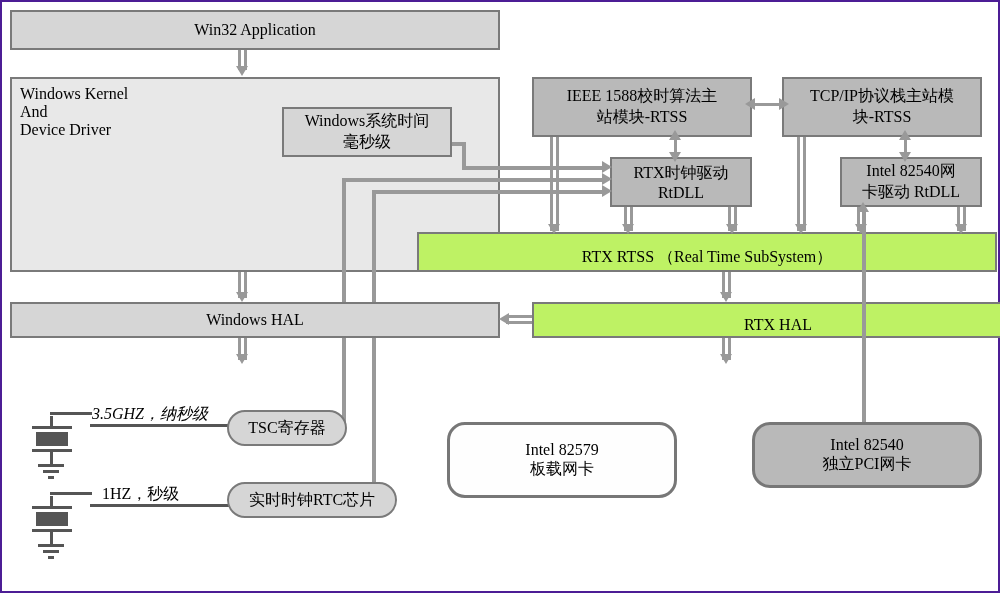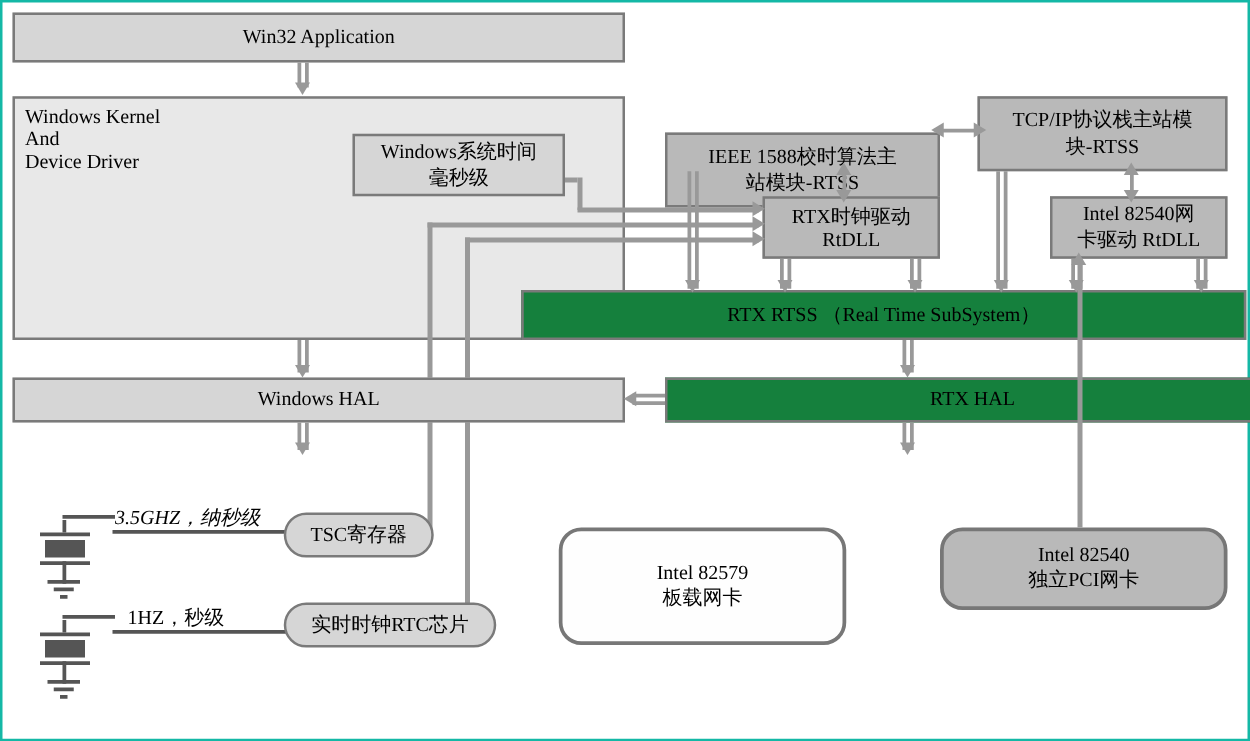--- a/index.html
+++ b/index.html
@@ -6,37 +6,37 @@
     margin: 0;
     font-family: "Times New Roman", "SimSun", serif;
     font-size: 16px;
     background: #fff;
   }
   .canvas {
     position: relative;
     width: 1000px;
     height: 593px;
     box-sizing: border-box;
-    border: 2px solid #14b8a6;
+    border: 2px solid #4c1d95;
     padding: 0;
   }
   .box {
     position: absolute;
     box-sizing: border-box;
     border: 2px solid #7a7a7a;
     display: flex;
     align-items: center;
     justify-content: center;
     text-align: center;
     padding: 2px 4px;
   }
   .light   { background: #d6d6d6; }
   .lighter { background: #e8e8e8; }
   .mid     { background: #b9b9b9; }
-  .mid2    { background: #15803d; }
+  .mid2    { background: #bef264; align-items: flex-end; }
   .white   { background: #fefefe; color:#000; }
   .pill { border-radius: 18px; }
   .label {
     position: absolute;
     text-align: center;
   }
   .title-left { justify-content: flex-start; align-items: flex-start; padding: 6px 8px; text-align:left; }
   .title-center-top { justify-content: center; align-items: flex-start; padding: 4px 4px; }
 
   
@@ -88,21 +88,21 @@
     <span>Windows Kernel
 And
 Device Driver</span>
   </div>
 
   <div class="box light" style="left:280px; top:105px; width:170px; height:50px; flex-direction:column;">
     <span>Windows系统时间</span>
     <span>毫秒级</span>
   </div>
 
-  <div class="box mid" style="left:530px; top:75px; width:220px; height:60px; flex-direction:column;margin-top:29px;">
+  <div class="box mid" style="left:530px; top:75px; width:220px; height:60px; flex-direction:column;">
     <span>IEEE 1588校时算法主</span>
     <span>站模块-RTSS</span>
   </div>
 
   <div class="box mid" style="left:780px; top:75px; width:200px; height:60px; flex-direction:column;">
     <span>TCP/IP协议栈主站模</span>
     <span>块-RTSS</span>
   </div>
 
   <div class="seg h" style="left:750px; top:101px; width:30px;"></div>
@@ -247,21 +247,21 @@
   <div class="wire" style="left:88px; top:422px; height:3px; width:140px;"></div>
   <div class="wire" style="left:88px; top:502px; height:3px; width:140px;"></div>
 
   <div class="box light pill" style="left:225px; top:408px; width:120px; height:36px;">
     <span>TSC寄存器</span>
   </div>
   <div class="box light pill" style="left:225px; top:480px; width:170px; height:36px;">
     <span>实时时钟RTC芯片</span>
   </div>
 
-  <div class="box white pill" style="left:445px; top:420px; width:230px; height:94px; border-width:3px; border-color:#777; flex-direction:column;">
+  <div class="box white pill" style="left:445px; top:420px; width:230px; height:76px; border-width:3px; border-color:#777; flex-direction:column;">
     <span>Intel 82579</span>
     <span>板载网卡</span>
   </div>
   <div class="box mid pill" style="left:750px; top:420px; width:230px; height:66px; border-width:3px; border-color:#777; flex-direction:column;">
     <span>Intel 82540</span>
     <span>独立PCI网卡</span>
   </div>
 
   <div class="seg v" style="left:860px; top:208px; width:4px; height:212px;"></div>
   <div class="head-up" style="left:855px; top:200px;"></div>

